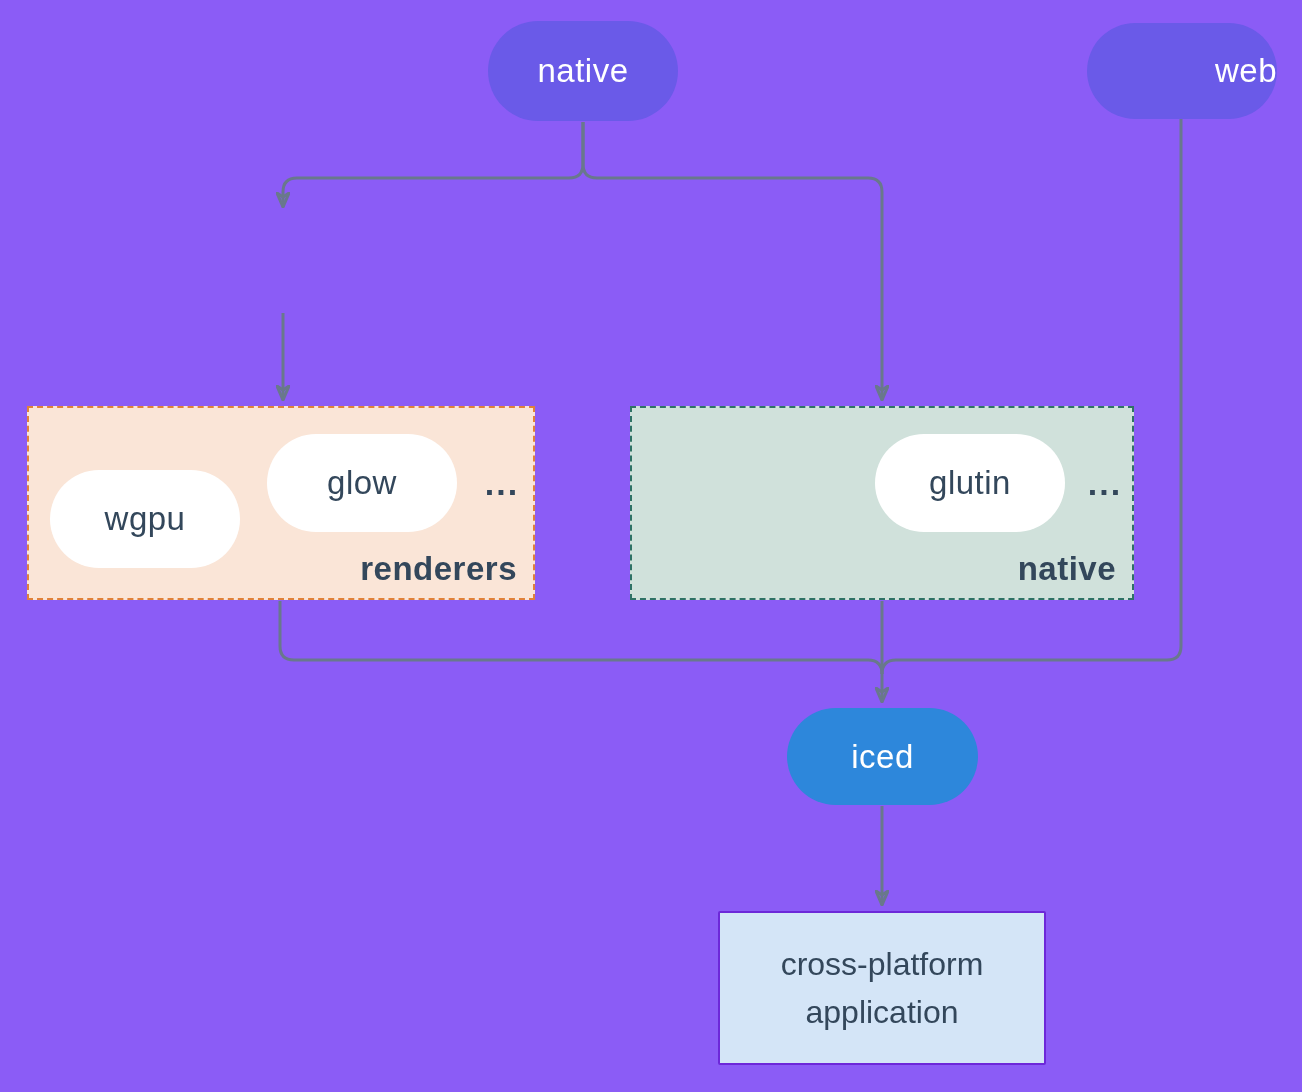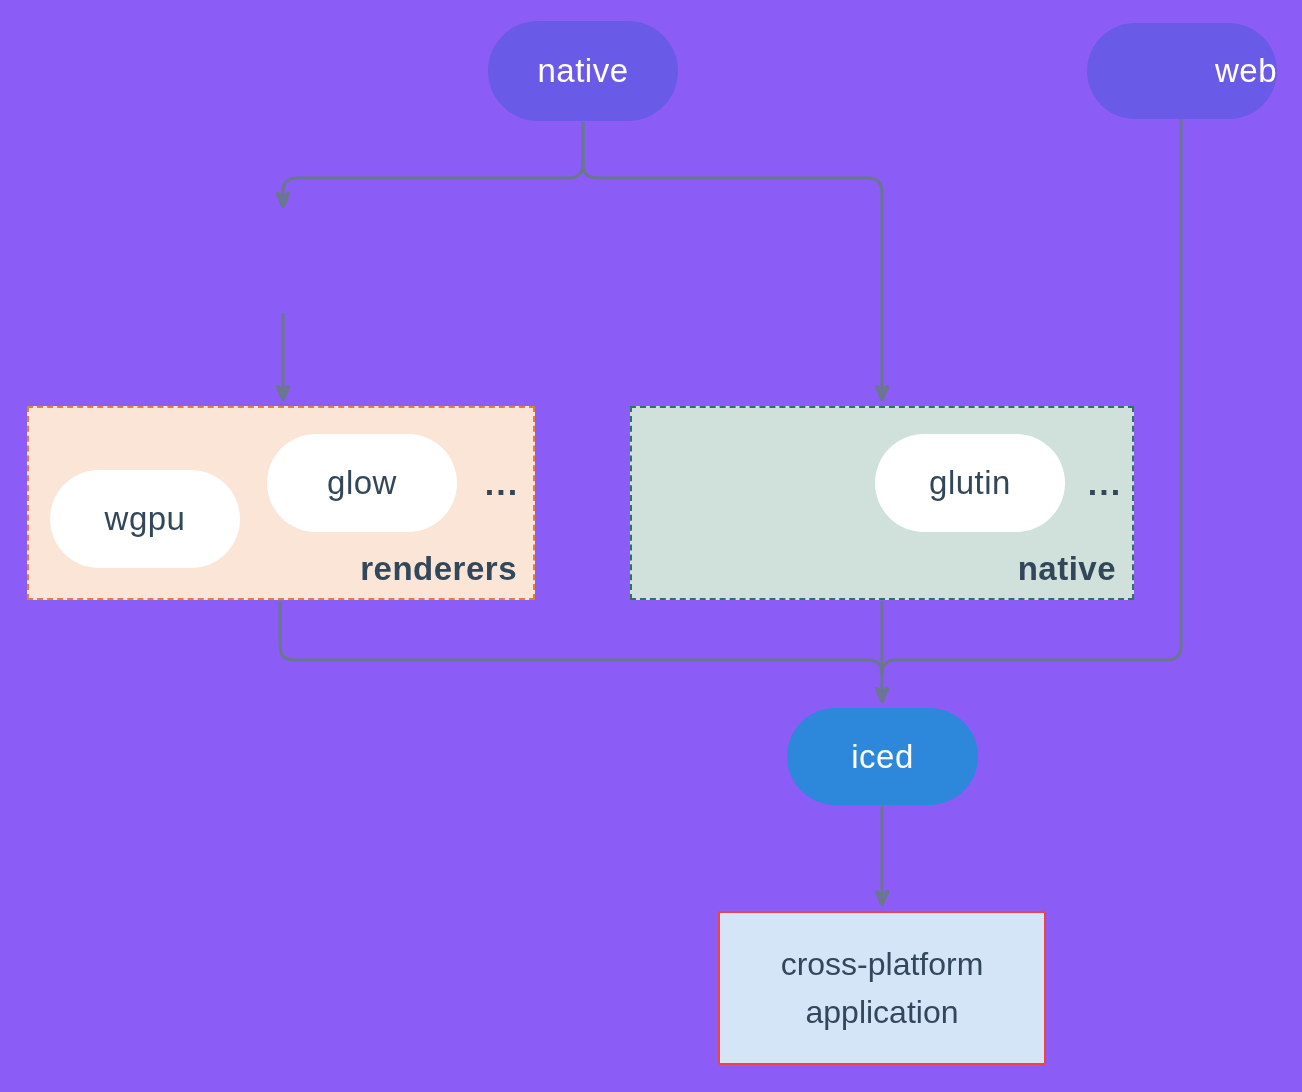--- a/index.html
+++ b/index.html
@@ -91,21 +91,21 @@
     letter-spacing: 0.5px;
     font-weight: bold;
   }
   .app-box {
     position: absolute;
     left: 718px;
     top: 911px;
     width: 328px;
     height: 154px;
     background: #D4E5F7;
-    border: 2px solid #ef4444;
+    border: 2px solid #6d28d9;
     border-radius: 2px;
     box-sizing: border-box;
     display: flex;
     align-items: center;
     justify-content: center;
     text-align: center;
     color: #33475B;
     font-size: 32px;
     line-height: 1.5;
     z-index: 1;

